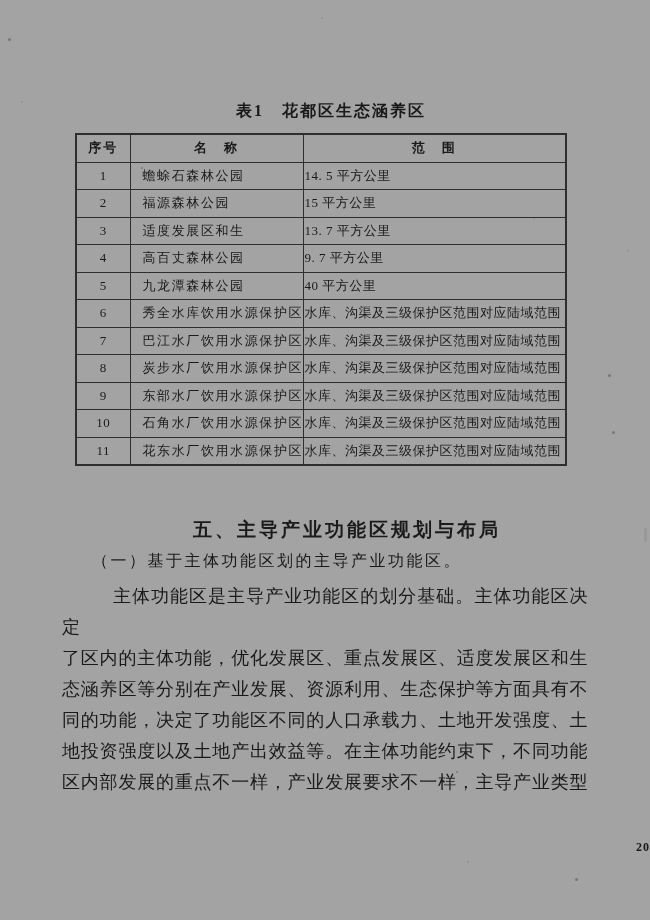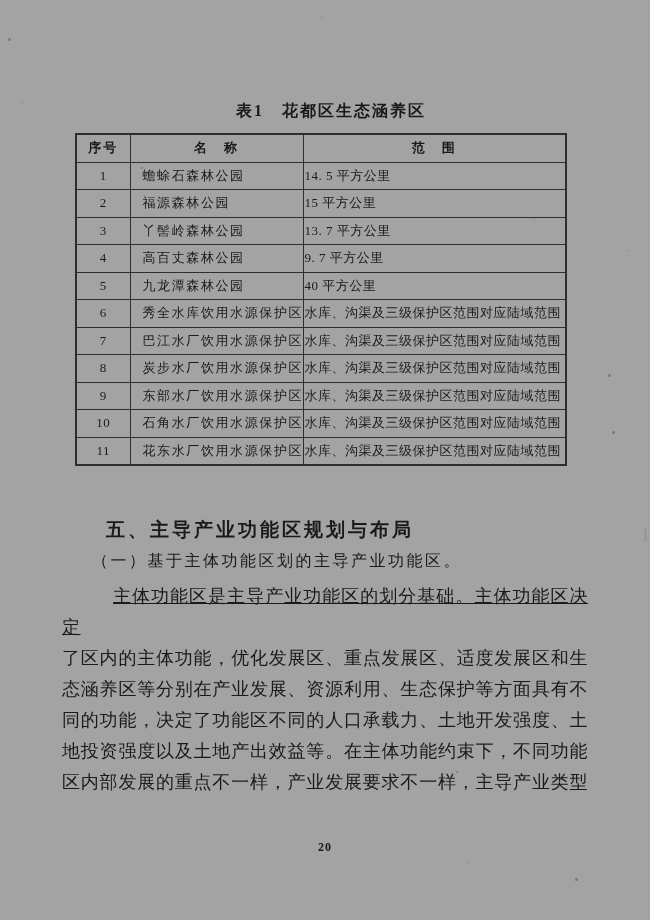--- a/index.html
+++ b/index.html
@@ -64,20 +64,21 @@
     width: 526px;
   }
   .h1 {
     font-size: 19px;
     font-weight: bold;
     line-height: 26px;
     margin-left: 44px;
     letter-spacing: 3px;
     font-family: "Liberation Sans", "DejaVu Sans", sans-serif;
     white-space: nowrap;
+    text-align: center;
   }
   .h2 {
     font-size: 16px;
     font-weight: normal;
     line-height: 28px;
     margin: 4px 0 0 30px;
     letter-spacing: 2.5px;
     white-space: nowrap;
   }
   .h3 {
@@ -88,29 +89,29 @@
     white-space: nowrap;
   }
   .para { margin-top: 6px; }
   .para .line {
     font-size: 18px;
     line-height: 31px;
     letter-spacing: 0.5px;
     text-align: justify;
     text-align-last: justify;
   }
-  .para .line.first { text-indent: 51px; text-decoration: underline; }
+  .para .line.first { text-indent: 51px; }
 
   
   .page-number {
     position: absolute;
     top: 840px;
     left: 0;
     width: 100%;
-    text-align: center;
+    text-align: right;
     font-size: 12px;
     font-weight: bold;
     letter-spacing: 1px;
   }
 
   
   .speck {
     position: absolute;
     background: rgba(40, 40, 40, 0.35);
     border-radius: 50%;
@@ -148,21 +149,21 @@
           <td class="c1">蟾蜍石森林公园</td>
           <td class="c2">14. 5 平方公里</td>
         </tr>
         <tr>
           <td class="c0">2</td>
           <td class="c1">福源森林公园</td>
           <td class="c2">15 平方公里</td>
         </tr>
         <tr>
           <td class="c0">3</td>
-          <td class="c1">丫髻岭森林公园</td>
+          <td class="c1">适度发展区和生</td>
           <td class="c2">13. 7 平方公里</td>
         </tr>
         <tr>
           <td class="c0">4</td>
           <td class="c1">高百丈森林公园</td>
           <td class="c2">9. 7 平方公里</td>
         </tr>
         <tr>
           <td class="c0">5</td>
           <td class="c1">九龙潭森林公园</td>

